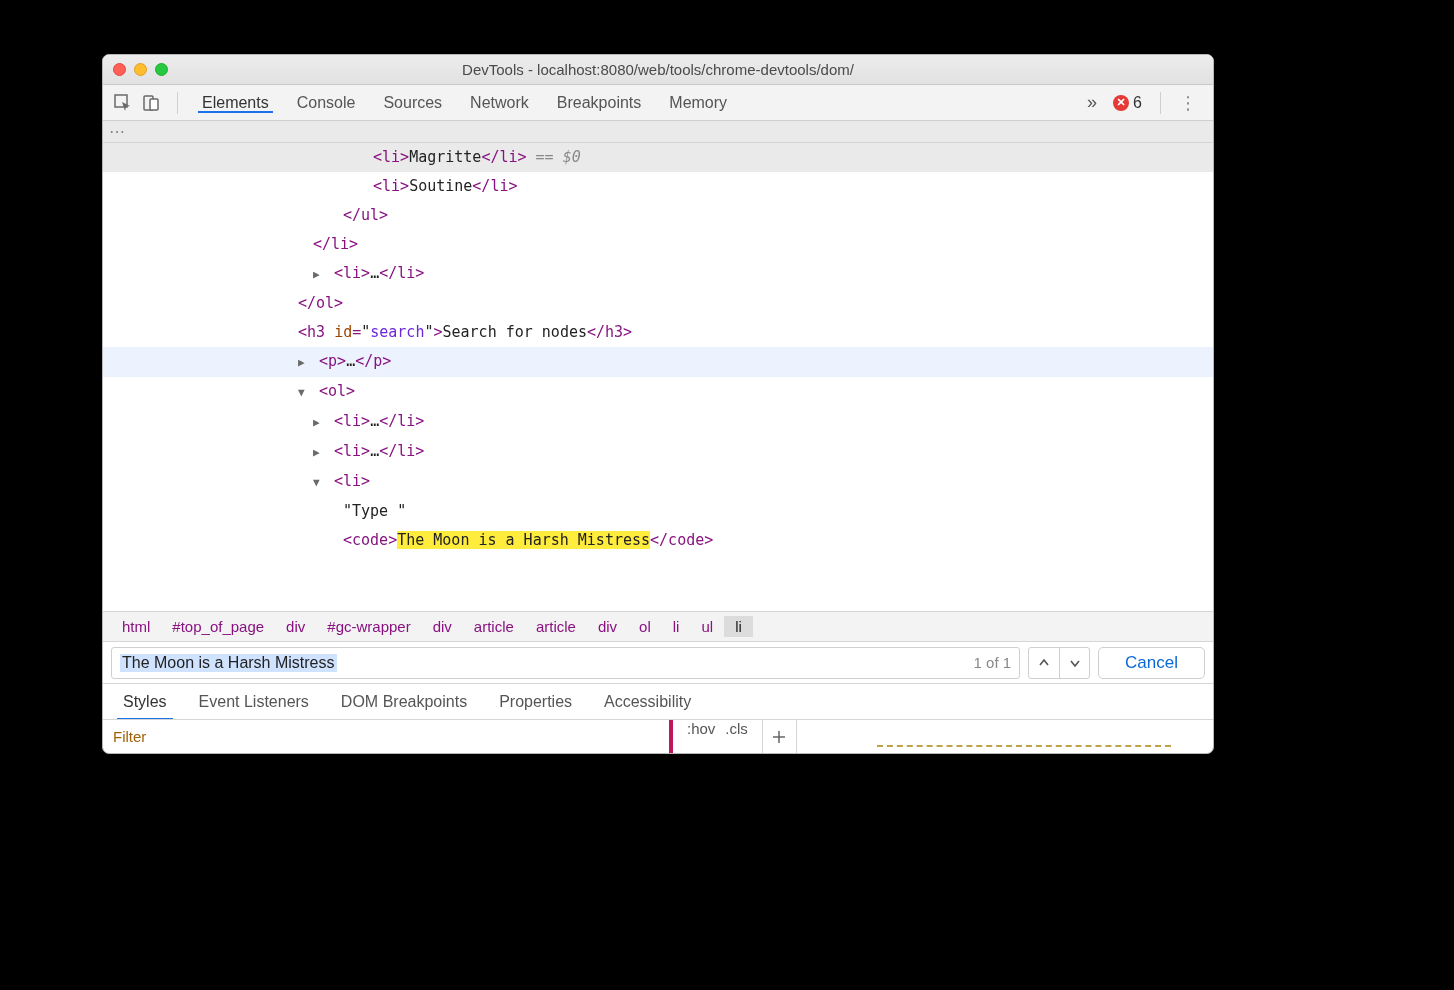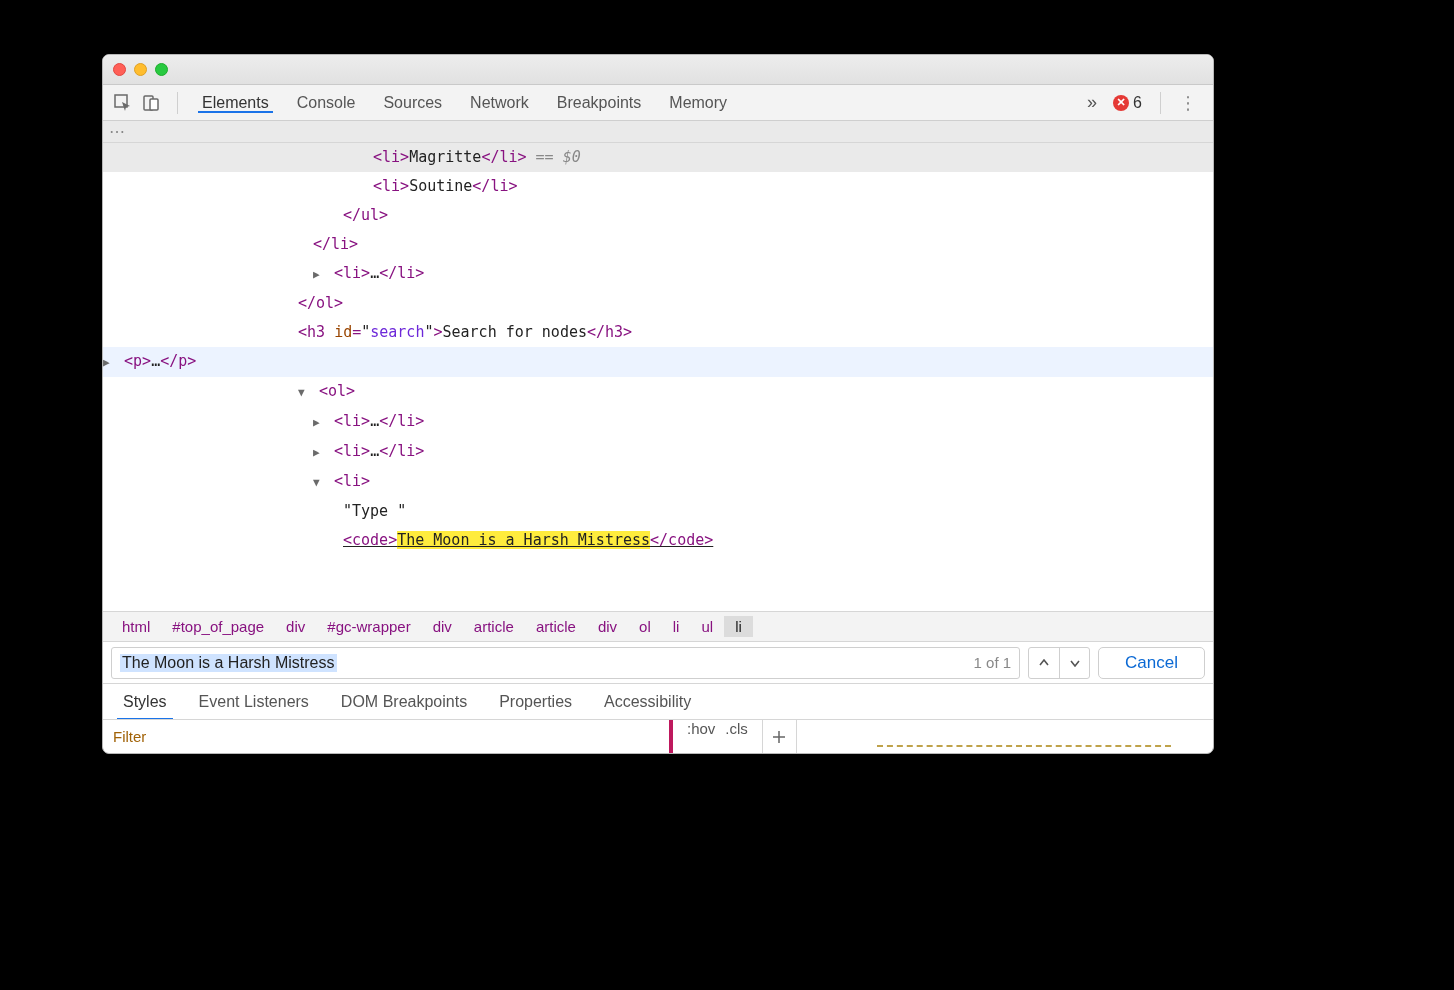--- a/index.html
+++ b/index.html
@@ -178,20 +178,21 @@
 <body>
 
 <div class="window">
 
   <div class="titlebar">
     <div class="traffic-lights">
       <div class="light red"></div>
       <div class="light yellow"></div>
       <div class="light green"></div>
     </div>
+    <div class="title">DevTools - localhost:8080/web/tools/chrome-devtools/dom/</div>
   </div>
 
   <div class="toolbar">
     <div class="tool-icon">
       <svg width="18" height="18" viewBox="0 0 18 18">
           <rect x="1" y="1" width="12" height="12" fill="none" stroke="#6a6a6a" stroke-width="1.5"></rect>
           <path d="M8 8 L16 12 L12 13 L11 17 Z" fill="#6a6a6a"></path>
         </svg>
     </div>
     <div class="tool-icon">
@@ -220,27 +221,27 @@
   <div class="breadcrumb-top">⋯</div>
 
   <div class="dom-panel" id="dom-panel">
       <div class="dom-line sel" style="padding-left: 270px;"><span class="tagc">&lt;li&gt;</span>Magritte<span class="tagc">&lt;/li&gt;</span><span class="dim"> == $0</span></div>
       <div class="dom-line" style="padding-left: 270px;"><span class="tagc">&lt;li&gt;</span>Soutine<span class="tagc">&lt;/li&gt;</span></div>
       <div class="dom-line" style="padding-left: 240px;"><span class="tagc">&lt;/ul&gt;</span></div>
       <div class="dom-line" style="padding-left: 210px;"><span class="tagc">&lt;/li&gt;</span></div>
       <div class="dom-line" style="padding-left: 210px;"><span class="arrow">▶</span> <span class="tagc">&lt;li&gt;</span>…<span class="tagc">&lt;/li&gt;</span></div>
       <div class="dom-line" style="padding-left: 195px;"><span class="tagc">&lt;/ol&gt;</span></div>
       <div class="dom-line" style="padding-left: 195px;"><span class="tagc">&lt;h3 </span><span class="attrn">id</span><span class="tagc">=</span>"<span class="attrv">search</span>"<span class="tagc">&gt;</span>Search for nodes<span class="tagc">&lt;/h3&gt;</span></div>
-      <div class="dom-line hov" style=""><span class="arrow">▶</span> <span class="tagc">&lt;p&gt;</span>…<span class="tagc">&lt;/p&gt;</span></div>
+      <div class="dom-line hov" style="padding-left: 195px;"><span class="arrow">▶</span> <span class="tagc">&lt;p&gt;</span>…<span class="tagc">&lt;/p&gt;</span></div>
       <div class="dom-line" style="padding-left: 195px;"><span class="arrow">▼</span> <span class="tagc">&lt;ol&gt;</span></div>
       <div class="dom-line" style="padding-left: 210px;"><span class="arrow">▶</span> <span class="tagc">&lt;li&gt;</span>…<span class="tagc">&lt;/li&gt;</span></div>
       <div class="dom-line" style="padding-left: 210px;"><span class="arrow">▶</span> <span class="tagc">&lt;li&gt;</span>…<span class="tagc">&lt;/li&gt;</span></div>
       <div class="dom-line" style="padding-left: 210px;"><span class="arrow">▼</span> <span class="tagc">&lt;li&gt;</span></div>
       <div class="dom-line" style="padding-left: 240px;">"Type "</div>
-      <div class="dom-line" style="padding-left: 240px; text-decoration: underline;"><span class="tagc">&lt;code&gt;</span><span class="hl">The Moon is a Harsh Mistress</span><span class="tagc">&lt;/code&gt;</span></div>
+      <div class="dom-line" style="padding-left: 240px;"><span class="tagc">&lt;code&gt;</span><span class="hl">The Moon is a Harsh Mistress</span><span class="tagc">&lt;/code&gt;</span></div>
     </div>
 
   <div class="crumbs" id="crumbs-row">
       <span class="crumb">html</span>
       <span class="crumb">#top_of_page</span>
       <span class="crumb">div</span>
       <span class="crumb">#gc-wrapper</span>
       <span class="crumb">div</span>
       <span class="crumb">article</span>
       <span class="crumb">article</span>

